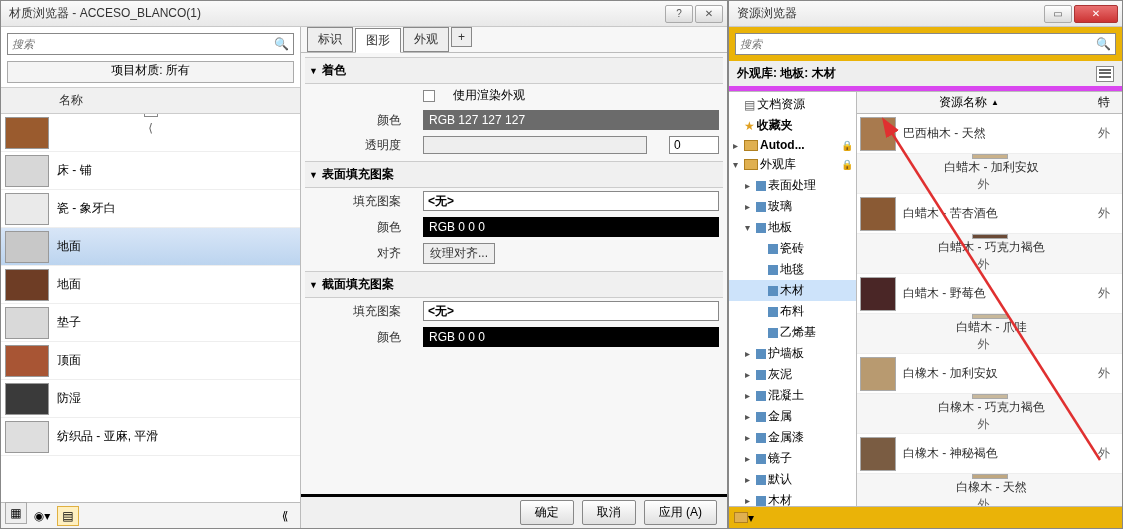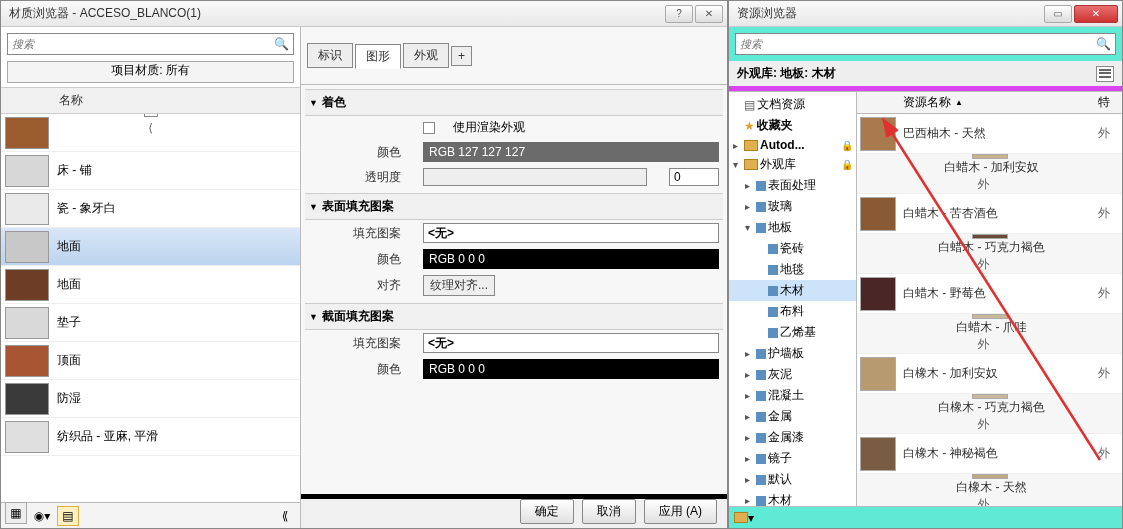--- a/index.html
+++ b/index.html
@@ -1,17 +1,17 @@
 <!DOCTYPE html>
 <html><head>
 <meta charset="utf-8">
 <style>
 * { box-sizing: border-box; margin: 0; padding: 0; font-family: "Microsoft YaHei", "Segoe UI", sans-serif; font-size: 12px; }
 body { background: #e8e8e8; width: 1123px; height: 529px; overflow: hidden; display: flex; position: relative; }
-.window { background: #5eead4; border: 1px solid #888; display: flex; flex-direction: column; position: relative; }
+.window { background: #eab308; border: 1px solid #888; display: flex; flex-direction: column; position: relative; }
 .titlebar { height: 26px; background: linear-gradient(to bottom, #fafafa, #e8e8e8); display: flex; align-items: center; padding: 0 4px; border-bottom: 1px solid #c8c8c8; }
 .title-text { flex: 1; padding-left: 4px; color: #333; }
 .win-btns { display: flex; gap: 2px; }
 .win-btn { width: 28px; height: 18px; border: 1px solid #aaa; background: linear-gradient(to bottom, #fff, #ddd); border-radius: 2px; display: flex; align-items: center; justify-content: center; font-size: 10px; color: #555; }
 .win-btn.close { background: linear-gradient(to bottom, #e97070, #c33); color: #fff; border-color: #a33; width: 44px; }
 
 .search-bar { margin: 6px; height: 22px; border: 1px solid #888; background: #fff; display: flex; align-items: center; padding: 0 4px; }
 .search-bar input { flex: 1; border: none; outline: none; font-style: italic; color: #999; font-size: 11px; }
 .mag-icon { color: #666; }
 
@@ -24,39 +24,39 @@
 .mat-header { background:#f0f0f0; padding: 4px 8px 4px 58px; border-bottom:1px solid #ccc; border-top:1px solid #ccc; color:#333; }
 .mat-rows { flex:1; overflow-y:auto; }
 .mat-row { display:flex; align-items:center; height:38px; border-bottom:1px solid #eee; padding-left:4px; }
 .mat-row.selected { background: linear-gradient(to bottom, #d8e6f7, #bcd4ef); }
 .swatch { width: 44px; height: 32px; margin-right: 8px; border:1px solid #999; }
 .mat-toolbar-bottom { height:26px; border-top:1px solid #bbb; display:flex; align-items:center; gap:4px; padding:0 4px; background:#f4f4f4;}
 .tb-btn { width:22px; height:20px; border:1px solid transparent; display:flex; align-items:center; justify-content:center; }
 .tb-btn.active { border:1px solid #e0b040; background:#fff0c0; }
 
 .prop-panel { flex:1; display:flex; flex-direction:column; background:#f7f7f7; }
-.tabs { display:flex; gap:2px; padding:16px 6px; align-items:center; border-bottom:1px solid #bbb;}
+.tabs { display:flex; gap:2px; padding:0 6px; align-items:flex-start; border-bottom:1px solid #bbb;}
 .tab { padding:3px 10px; border:1px solid #888; background:#eee; color:#333; }
 .tab.active { background:#fff; border-bottom:1px solid #fff; position:relative; top:1px; }
 .tab.plus { padding:2px 6px; }
 .prop-scroll { flex:1; overflow-y:auto; padding:0 4px 4px 4px; display:flex; flex-direction:column; gap:0; }
 .section-hdr { display:flex; align-items:center; gap:4px; padding:4px 4px; border-top:1px solid #ccc; border-bottom:1px solid #ccc; background:#f0f0f0; margin-top:4px; font-weight:bold;}
 .section-hdr .tri { font-size:9px; }
 .prop-row { display:flex; align-items:center; padding:3px 4px; gap:18px; }
 .prop-label { width:96px; text-align:right; color:#333; padding-right:4px; }
 .prop-val { flex:1; height:20px; display:flex; align-items:center; padding:0 6px; color:#fff; }
 .val-black { background:#000; color:#fff; }
 .val-gray { background:#6b6b6b; }
 .val-none { border:1px solid #888; background:#fff; color:#000; font-weight:bold; padding-left:4px;}
 .val-align { display:inline-block; border:1px solid #888; padding:1px 6px; background:#eee; color:#333;}
 .val-trans { flex:1; height:18px; border:1px solid #888; background:#eee; }
 .val-trans-num { width:50px; border:1px solid #888; background:#fff; text-align:left; padding:1px 4px; margin-left:4px; }
 .checkbox { width:12px; height:12px; border:1px solid #888; background:#fff; display:inline-block;}
 
-.dlg-buttons { height:34px; border-top:5px solid #000000; display:flex; justify-content:flex-end; align-items:flex-start; gap:8px; padding:0 10px; background:#f0f0f0;}
+.dlg-buttons { height:34px; border-top:3px solid #000000; display:flex; justify-content:flex-end; align-items:center; gap:8px; padding:0 10px; background:#f0f0f0;}
 .dlg-btn { padding:3px 14px; border:1px solid #888; background:linear-gradient(to bottom,#fff,#e0e0e0); border-radius:2px;}
 
 
 .right-window { width: 395px; height: 529px; margin-left:0px; }
 .bread-row { padding:4px 8px; display:flex; align-items:center; justify-content:space-between; border-bottom:5px solid #d946ef; background:#eee;}
 .bread-text { font-weight:bold; }
 .grid-icon { width:18px; height:16px; border:1px solid #888; background:#fff; display:flex; flex-direction:column; justify-content:space-around; padding:2px;}
 .grid-icon div { height:2px; background:#666;}
 
 .right-body { flex:1; display:flex; overflow:hidden; border-top:1px solid #bbb; }
@@ -66,21 +66,21 @@
 .tree-item.l2 { padding-left:16px; }
 .tree-item.l3 { padding-left:28px; }
 .tree-item.selected { background:#cde3fa; }
 .tree-toggle { width:9px; font-size:10px; color:#555; }
 .folder { width:14px; height:11px; background:#e0b050; border:1px solid #b08020; display:inline-block;}
 .node-icon { width:10px; height:10px; background:#5a8fc0; display:inline-block; }
 .star { color:#e0a020; }
 .lock { color:#888; font-size:10px; }
 
 .asset-panel { flex:1; display:flex; flex-direction:column; background:#fff; overflow:hidden;}
-.asset-header { display:flex; background:#f4f4f4; border-bottom:1px solid #bbb; height:22px; align-items:center; }
+.asset-header { display:flex; background:#f4f4f4; border-bottom:1px solid #bbb; height:22px; align-items:center;gap:36px; }
 .asset-header .col1 { width:42px; }
 .asset-header .col2 { flex:1; padding-left:4px; display:flex; align-items:center; gap:4px;}
 .asset-header .col3 { width:24px; }
 .sort-tri { font-size:8px; }
 .asset-rows { flex:1; overflow-y:auto; overflow-x:hidden; }
 .asset-row { display:flex; align-items:center; height:40px; border-bottom:1px solid #eee; }
 .asset-row.odd { background:#f6f6f6;flex-direction:column; }
 .asset-swatch { width:36px; height:34px; margin:0 3px; border:1px solid #aaa;}
 .asset-name { flex:1; padding-left:4px; color:#333; }
 .asset-ext { width:24px; color:#666; }

